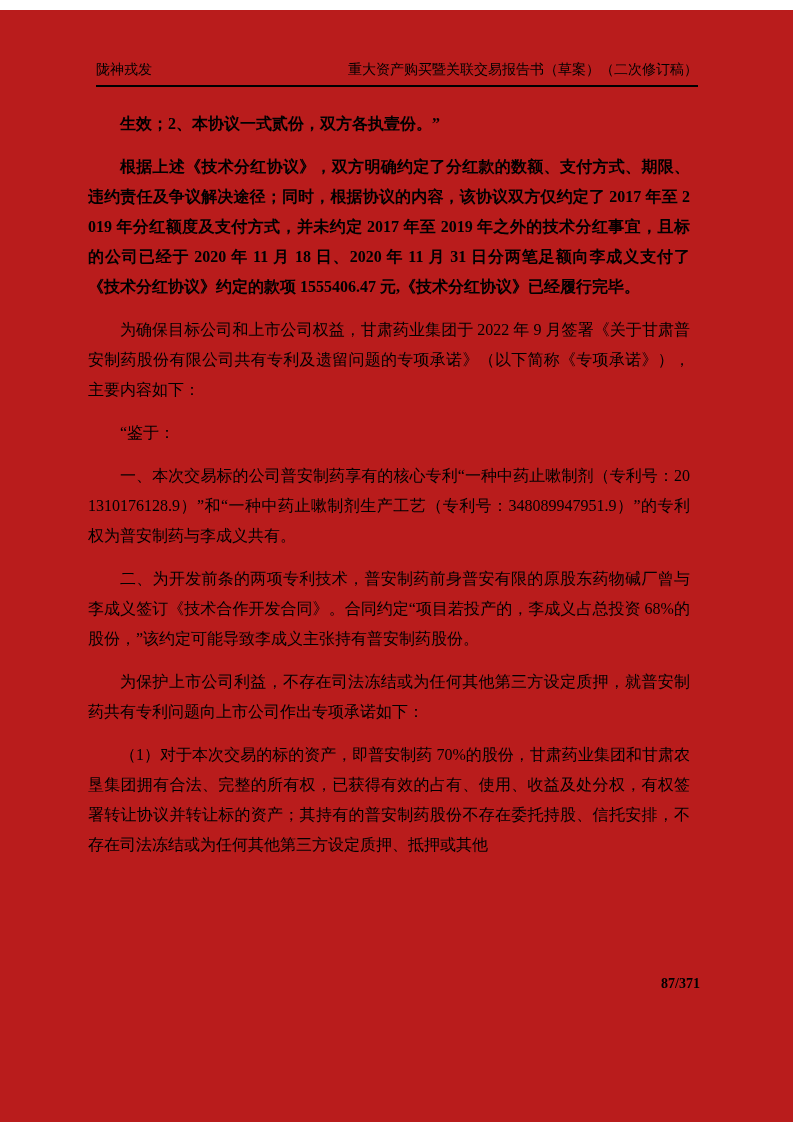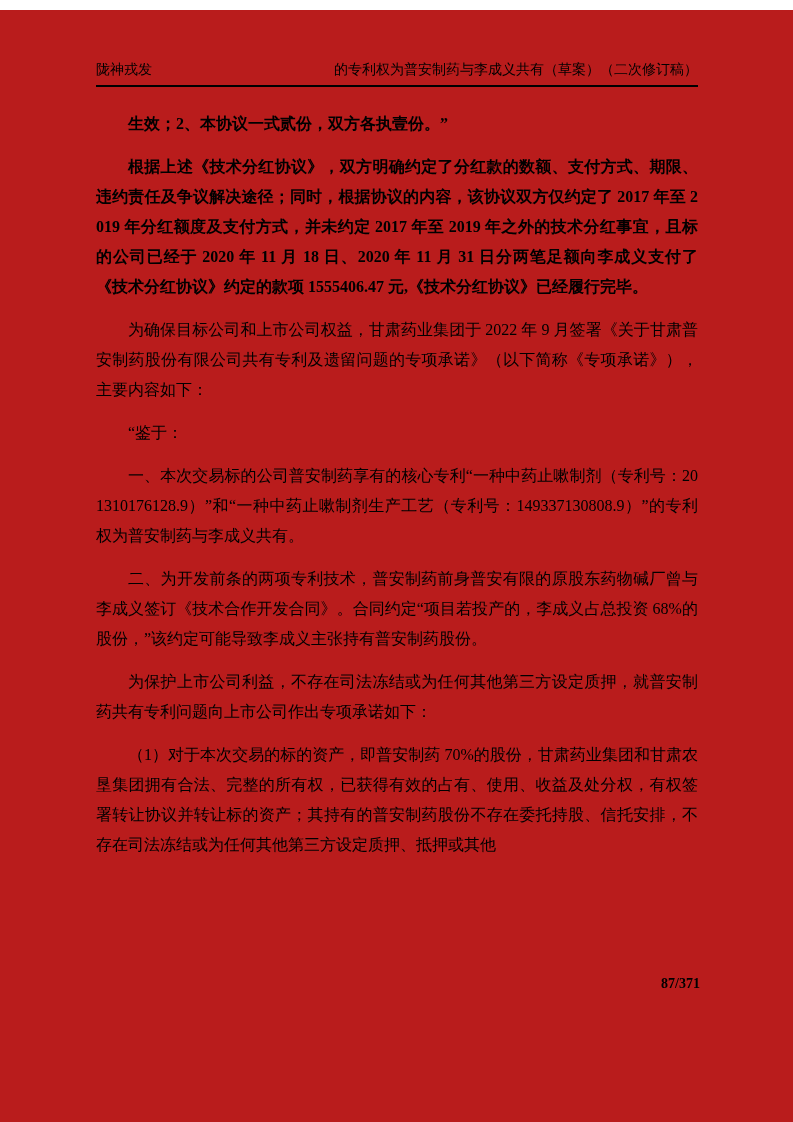--- a/index.html
+++ b/index.html
@@ -29,21 +29,21 @@
     font-size: 14px;
     line-height: 20px;
     padding-bottom: 5px;
     border-bottom: 2px solid #000000;
   }
   .header .left { white-space: nowrap; }
   .header .right { white-space: nowrap; }
   .doc-body {
     position: absolute;
     top: 86px;
-    left: 96px;
+    left: 88px;
     width: 602px;
     font-size: 16px;
     line-height: 30px;
     text-align: justify;
   }
   .para {
     margin: 13px 0;
     text-indent: 2em;
     word-break: break-all;
   }
@@ -60,29 +60,29 @@
     font-family: "Liberation Serif", "DejaVu Serif", serif;
   }
 </style>
 </head>
 <body>
 
 <div class="page">
 
   <div class="header">
     <span class="left">陇神戎发</span>
-    <span class="right">的专利权为普安制药与李成义共有（草案）（二次修订稿）</span>
+    <span class="right">重大资产购买暨关联交易报告书（草案）（二次修订稿）</span>
   </div>
 
   <div class="doc-body">
     <p class="para bold">生效；2、本协议一式贰份，双方各执壹份。”</p>
     <p class="para bold">根据上述《技术分红协议》，双方明确约定了分红款的数额、支付方式、期限、违约责任及争议解决途径；同时，根据协议的内容，该协议双方仅约定了 2017 年至 2019 年分红额度及支付方式，并未约定 2017 年至 2019 年之外的技术分红事宜，且标的公司已经于 2020 年 11 月 18 日、2020 年 11 月 31 日分两笔足额向李成义支付了《技术分红协议》约定的款项 1555406.47 元,《技术分红协议》已经履行完毕。</p>
     <p class="para">为确保目标公司和上市公司权益，甘肃药业集团于 2022 年 9 月签署《关于甘肃普安制药股份有限公司共有专利及遗留问题的专项承诺》（以下简称《专项承诺》），主要内容如下：</p>
     <p class="para">“鉴于：</p>
-    <p class="para">一、本次交易标的公司普安制药享有的核心专利“一种中药止嗽制剂（专利号：201310176128.9）”和“一种中药止嗽制剂生产工艺（专利号：149337130808.9）”的专利权为普安制药与李成义共有。</p>
+    <p class="para">一、本次交易标的公司普安制药享有的核心专利“一种中药止嗽制剂（专利号：201310176128.9）”和“一种中药止嗽制剂生产工艺（专利号：348089947951.9）”的专利权为普安制药与李成义共有。</p>
     <p class="para">二、为开发前条的两项专利技术，普安制药前身普安有限的原股东药物碱厂曾与李成义签订《技术合作开发合同》。合同约定“项目若投产的，李成义占总投资 68%的股份，”该约定可能导致李成义主张持有普安制药股份。</p>
     <p class="para">为保护上市公司利益，不存在司法冻结或为任何其他第三方设定质押，就普安制药共有专利问题向上市公司作出专项承诺如下：</p>
     <p class="para">（1）对于本次交易的标的资产，即普安制药 70%的股份，甘肃药业集团和甘肃农垦集团拥有合法、完整的所有权，已获得有效的占有、使用、收益及处分权，有权签署转让协议并转让标的资产；其持有的普安制药股份不存在委托持股、信托安排，不存在司法冻结或为任何其他第三方设定质押、抵押或其他</p>
   </div>
 
   <div class="footer">87/371</div>
 
 </div>
 
 </body></html>

